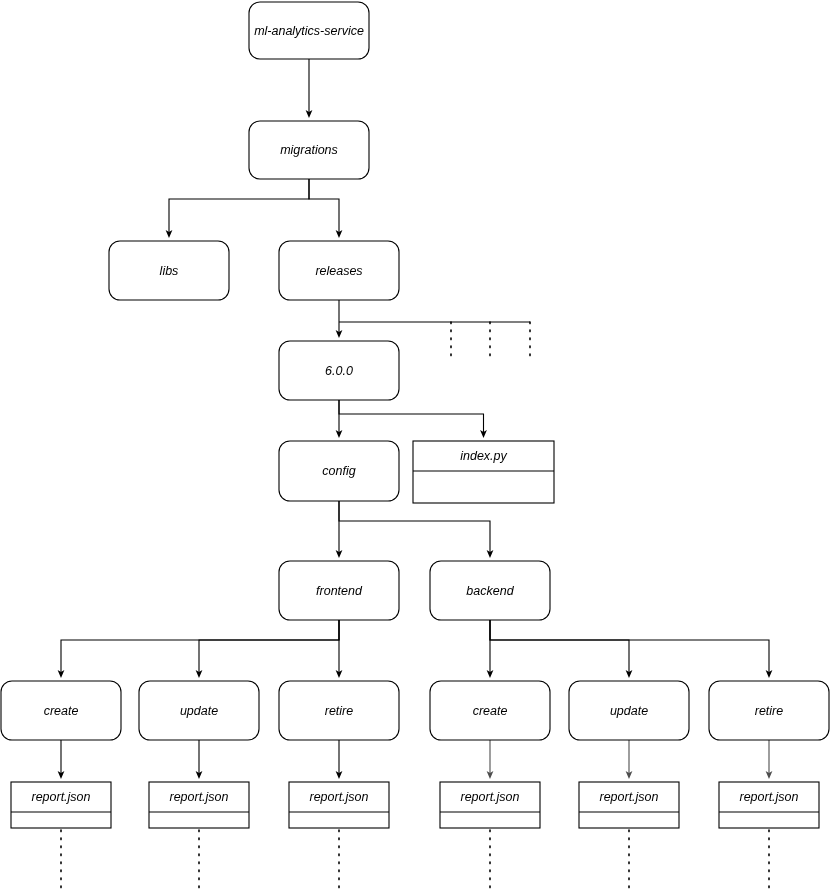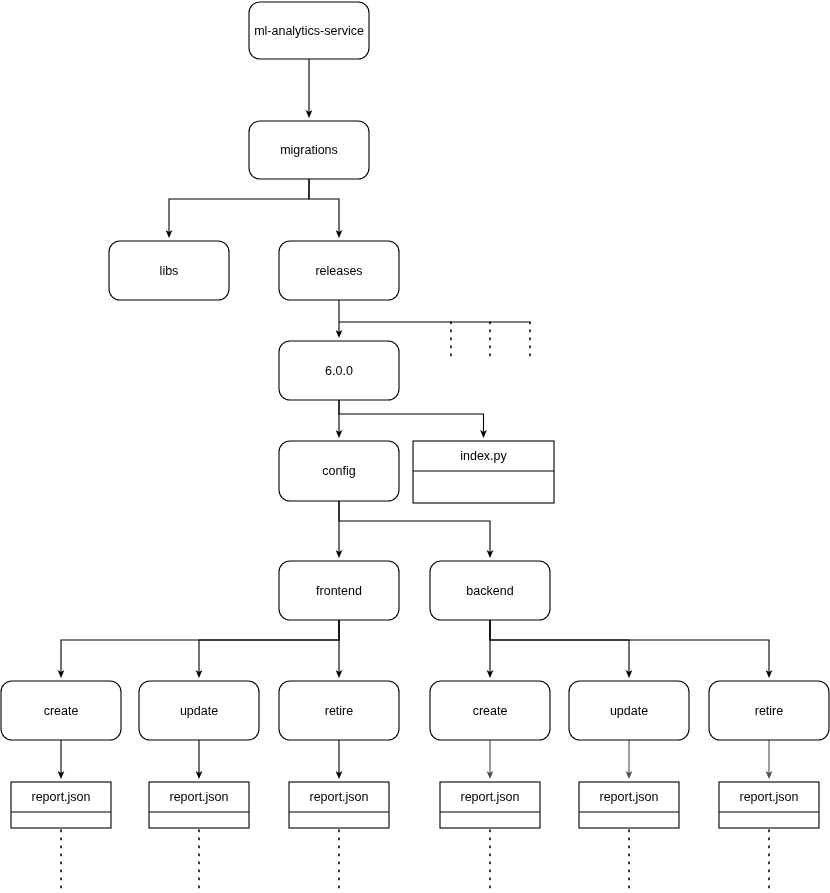--- a/index.html
+++ b/index.html
@@ -9,20 +9,21 @@
   }
   body {
     font-family: "Liberation Sans", sans-serif;
   }
   #diagram-root {
     position: relative;
     width: 830px;
     height: 893px;
     background: #ffffff;
     overflow: hidden;
+    font-style: italic;
   }
   svg#tree-svg {
     display: block;
     width: 830px;
     height: 893px;
   }
   .node-rect {
     fill: #ffffff;
     stroke: #000000;
     stroke-width: 1.1;

